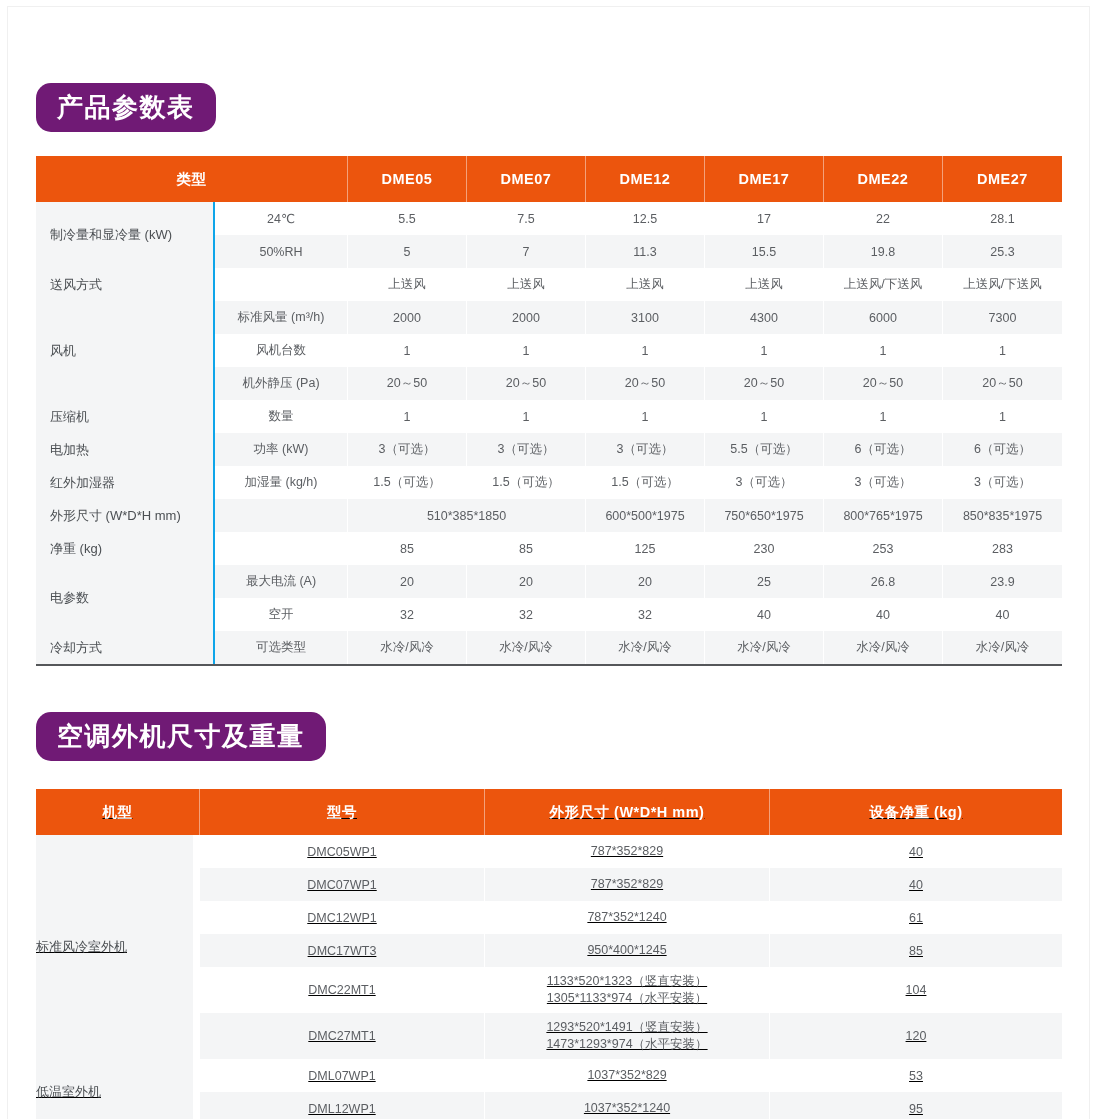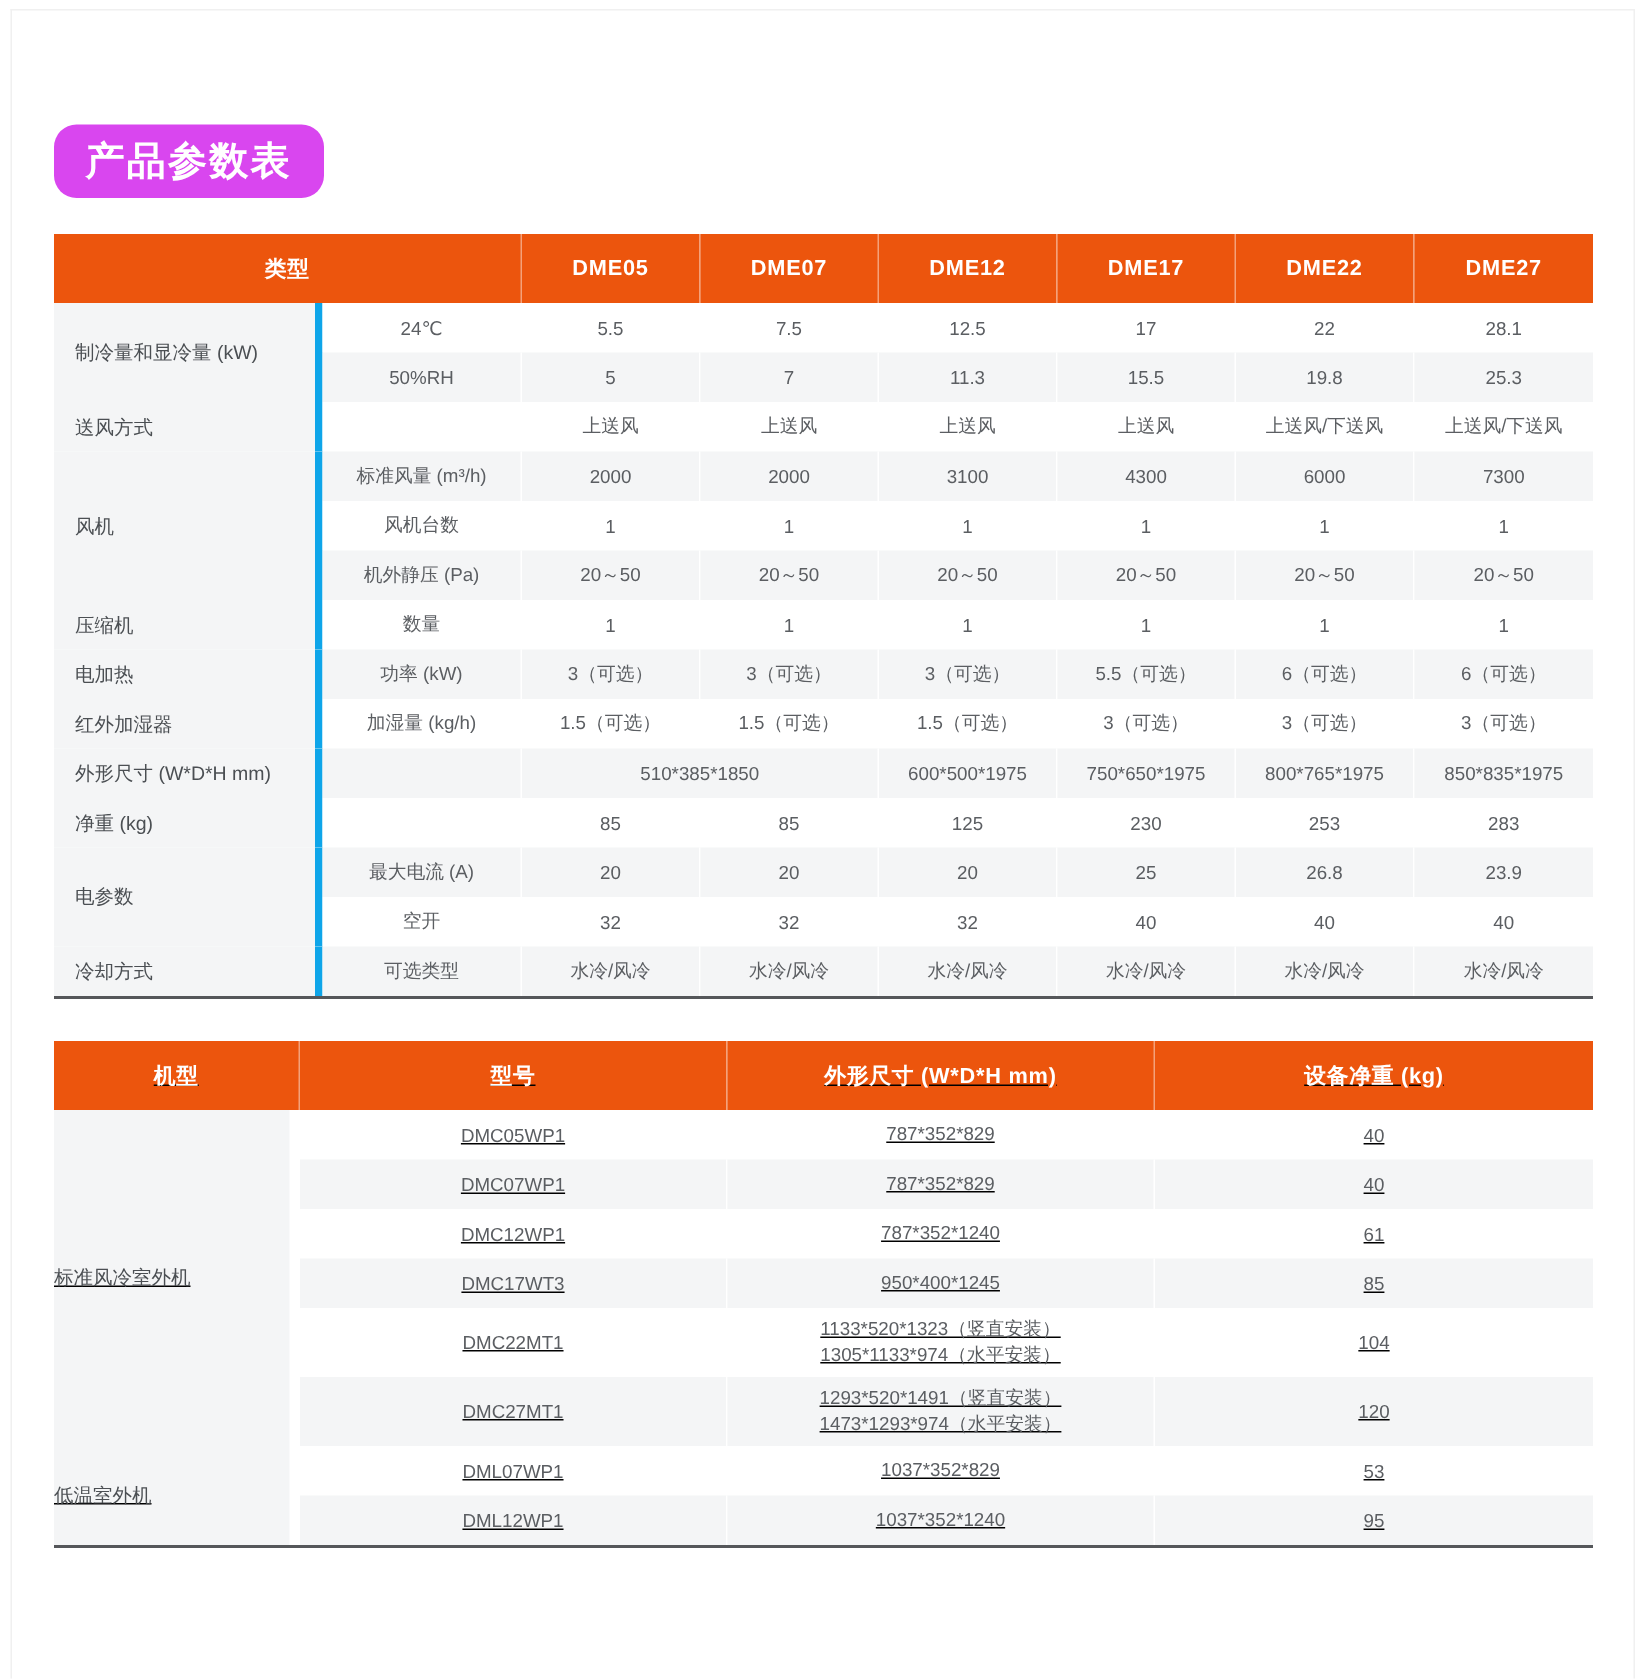--- a/index.html
+++ b/index.html
@@ -15,21 +15,21 @@
     position: absolute;
     left: 7px; right: 7px; top: 6px; bottom: -2px;
     border: 1px solid #f0f0f0;
     border-bottom: none;
     pointer-events: none;
   }
   .content { padding: 83px 35px 0 36px; }
 
   .badge {
     display: inline-block;
-    background: #d946ef;
+    background: #701a75;
     color: #ffffff;
     font-weight: bold;
     font-size: 26px;
     line-height: 1;
     padding: 11px 21px 12px 21px;
     border-radius: 15px;
     letter-spacing: 1.5px;
   }
   .badge-wrap2 { margin-top: 46px; }
 
@@ -64,21 +64,21 @@
     border-right: 1px solid #ffffff;
   }
   td:last-child { border-right: none; }
 
   td.col1 {
     background: #f4f5f6;
     text-align: left;
     padding-left: 14px;
     font-size: 13px;
     color: #4b4f53;
-    border-right: 5px solid #0ea5e9;
+    border-right: 2px solid #0ea5e9;
   }
   tr.alt td { background: #f4f5f6; }
   tr.alt td.col1, td.col1 { background: #f4f5f6; }
 
   .t2 td.col1 { padding-left: 0; border-right: 7px solid #ffffff; }
   .t2 td { height: 33px; }
   .t2 tr.tall td { height: 46px; }
   td.dims { white-space: pre-line; line-height: 1.4; margin-top: 31px; }
 </style>
 </head>
@@ -244,20 +244,23 @@
       <td>水冷/风冷</td>
       <td>水冷/风冷</td>
       <td>水冷/风冷</td>
       <td>水冷/风冷</td>
       <td>水冷/风冷</td>
       <td>水冷/风冷</td>
     </tr>
   </tbody>
     </table>
 
+  <div class="badge-wrap2">
+    <span class="badge">空调外机尺寸及重量</span>
+  </div>
 
   <table class="t2">
     <colgroup>
       <col style="width:164px">
         <col style="width:285px">
         <col style="width:285px">
         <col style="width:292px">
     </colgroup>
     <tbody>
         <tr>

